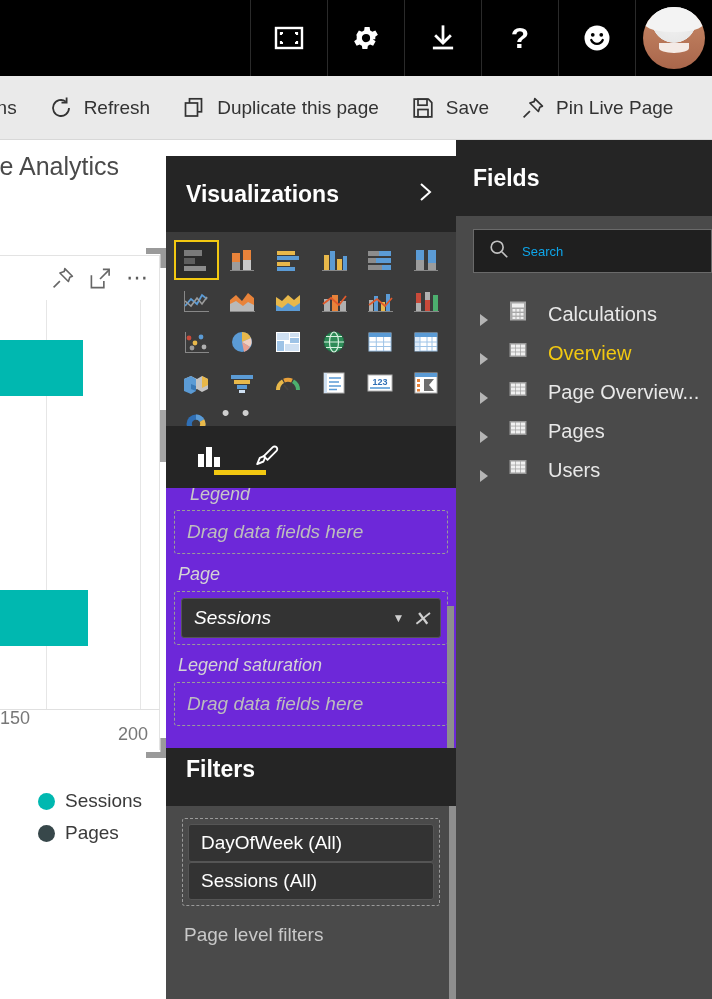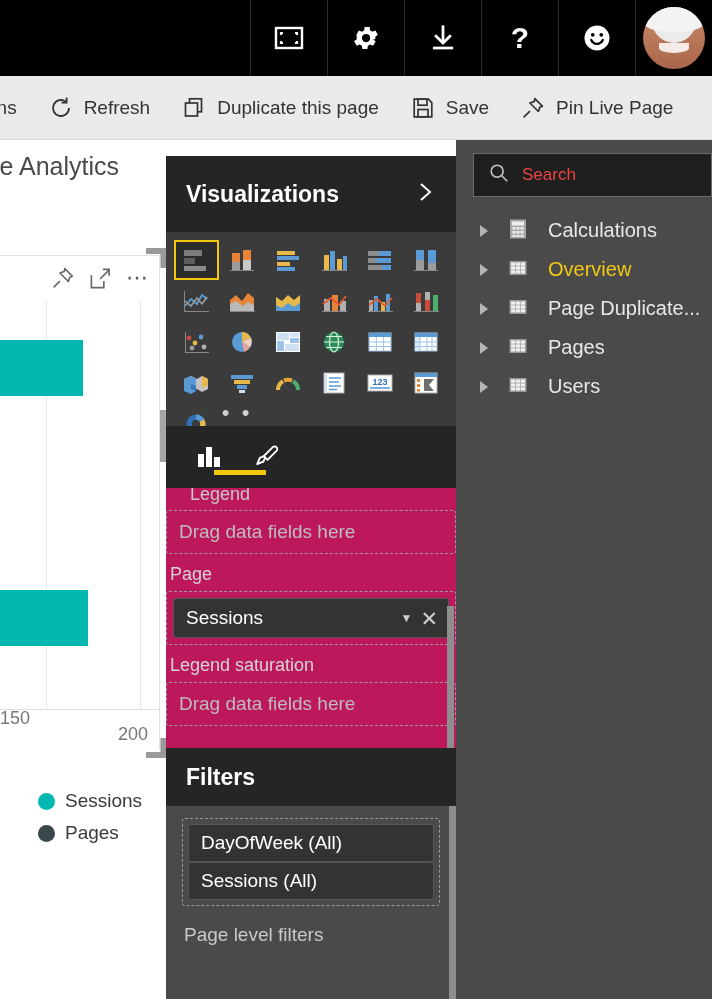--- a/index.html
+++ b/index.html
@@ -139,22 +139,23 @@
     height:62px; background:#252525; display:flex; align-items:center; gap:28px;
     padding-left:28px; position:relative;
   }
   .viz-tab{ display:flex; align-items:center; justify-content:center; position:relative; }
   .viz-tab svg{ display:block; }
   .tab-underline{
     position:absolute; left:20px; bottom:-4px; width:52px; height:5px; background:#f2c811;
   }
 
   .wells{
-    position:relative; height:310px; background:#be185d; padding:0 0;
+    position:relative; height:310px; background:#6d28d9; padding:0 8px;
     overflow:hidden;
+    font-style:italic;
   }
   .well-label{
     font-size:18px; color:#d4d4d4; padding:10px 4px 6px 4px;
   }
   .well-label.clipped{ position:absolute; top:-14px; left:20px; color:#c8c8c8; }
   .dropzone{
     border:1px dashed #9a9a9a; border-radius:3px; min-height:44px;
     display:flex; align-items:center; padding:0 12px;
     font-size:19px; color:#bdbdbd;
   }
@@ -170,21 +171,21 @@
   .wells-scroll{
     position:absolute; right:2px; top:118px; width:7px; height:185px; background:#8e8e8e;
   }
 
   
   .filters{
     position:absolute; left:166px; top:748px; width:290px; height:251px;
     background:#4a4a4a;
   }
   .filters-head{
-    height:58px; background:#252525; display:flex; align-items:center; padding:15px 20px;
+    height:58px; background:#252525; display:flex; align-items:flex-start; padding:8px 20px;
   }
   .filters-head-title{ font-size:23px; color:#ffffff; font-weight:bold; }
   .filters-body{ padding:12px 16px 0 16px; position:relative; }
   .filter-section-label{ font-size:19px; color:#c9c9c9; padding:4px 2px 10px 2px; }
   .filter-group{
     border:1px dashed #9a9a9a; border-radius:3px; padding:5px; display:flex;
     flex-direction:column; 
   }
   .filter-pill{
     background:#333333; border:1px solid #555555; border-radius:3px;
@@ -202,24 +203,24 @@
   }
   .fields-head{
     height:76px; background:#252525; display:flex; align-items:center; padding:0 17px;
   }
   .fields-head-title{ font-size:23px; color:#ffffff; font-weight:bold; }
   .search-wrap{ padding:13px 0 0 17px; }
   .search-box{
     background:#1f1f1f; border:1px solid #6a6a6a; height:44px;
     display:flex; align-items:center; gap:12px; padding:0 14px;
   }
-  .search-text{ font-size:17px; color:#ef4444; }
+  .search-text{ font-size:13px; color:#0ea5e9; }
   .fields-list{ padding-top:14px; }
   .field-row{
-    display:flex; align-items:center; gap:19px; height:39px; padding-left:24px;
+    display:flex; align-items:flex-end; gap:19px; height:39px; padding-left:24px;
   }
   .tri{
     width:0;height:0;border-left:8px solid #b5b5b5;
     border-top:6px solid transparent;border-bottom:6px solid transparent;
     flex:0 0 auto;
   }
   .field-row-label{ font-size:20px; color:#e8e8e8; white-space:nowrap; }
   .field-row-label.active{ color:#f2c811; }
   .tbl-icon{ flex:0 0 auto; }
 </style>
@@ -663,20 +664,23 @@
       </div>
 
       <div class="filter-section-label" style="padding-top:18px;">Page level filters</div>
     </div>
 
     <div class="filters-scroll"></div>
   </div>
 
   <div class="fieldspanel">
 
+    <div class="fields-head">
+      <span class="fields-head-title">Fields</span>
+    </div>
 
     <div class="search-wrap">
       <div class="search-box">
         <span>
           <svg width="22" height="22" viewBox="0 0 24 24" fill="none" stroke="#c2c2c2" stroke-width="1.8">
             <circle cx="10" cy="10" r="6.5"></circle>
             <path d="M15 15l6 6"></path>
           </svg>
         </span>
         <span class="search-text">Search</span>
@@ -733,21 +737,21 @@
               <rect x="8.9" y="5.5" width="4.3" height="3.2" fill="#f0f0f0"></rect>
               <rect x="13.8" y="5.5" width="4.3" height="3.2" fill="#f0f0f0"></rect>
               <rect x="4" y="9.4" width="4.3" height="3.2" fill="#f0f0f0"></rect>
               <rect x="8.9" y="9.4" width="4.3" height="3.2" fill="#f0f0f0"></rect>
               <rect x="13.8" y="9.4" width="4.3" height="3.2" fill="#f0f0f0"></rect>
               <rect x="4" y="13.3" width="4.3" height="3.2" fill="#f0f0f0"></rect>
               <rect x="8.9" y="13.3" width="4.3" height="3.2" fill="#f0f0f0"></rect>
               <rect x="13.8" y="13.3" width="4.3" height="3.2" fill="#f0f0f0"></rect>
             </svg>
         </span>
-        <span class="field-row-label">Page Duplicate...</span>
+        <span class="field-row-label">Page Overview...</span>
       </div>
 
       <div class="field-row">
         <span class="tri"></span>
         <span class="tbl-icon">
           <svg width="22" height="22" viewBox="0 0 22 22">
               <rect x="2.5" y="4" width="17" height="14" fill="#9a9a9a"></rect>
               <rect x="4" y="5.5" width="4.3" height="3.2" fill="#f0f0f0"></rect>
               <rect x="8.9" y="5.5" width="4.3" height="3.2" fill="#f0f0f0"></rect>
               <rect x="13.8" y="5.5" width="4.3" height="3.2" fill="#f0f0f0"></rect>

